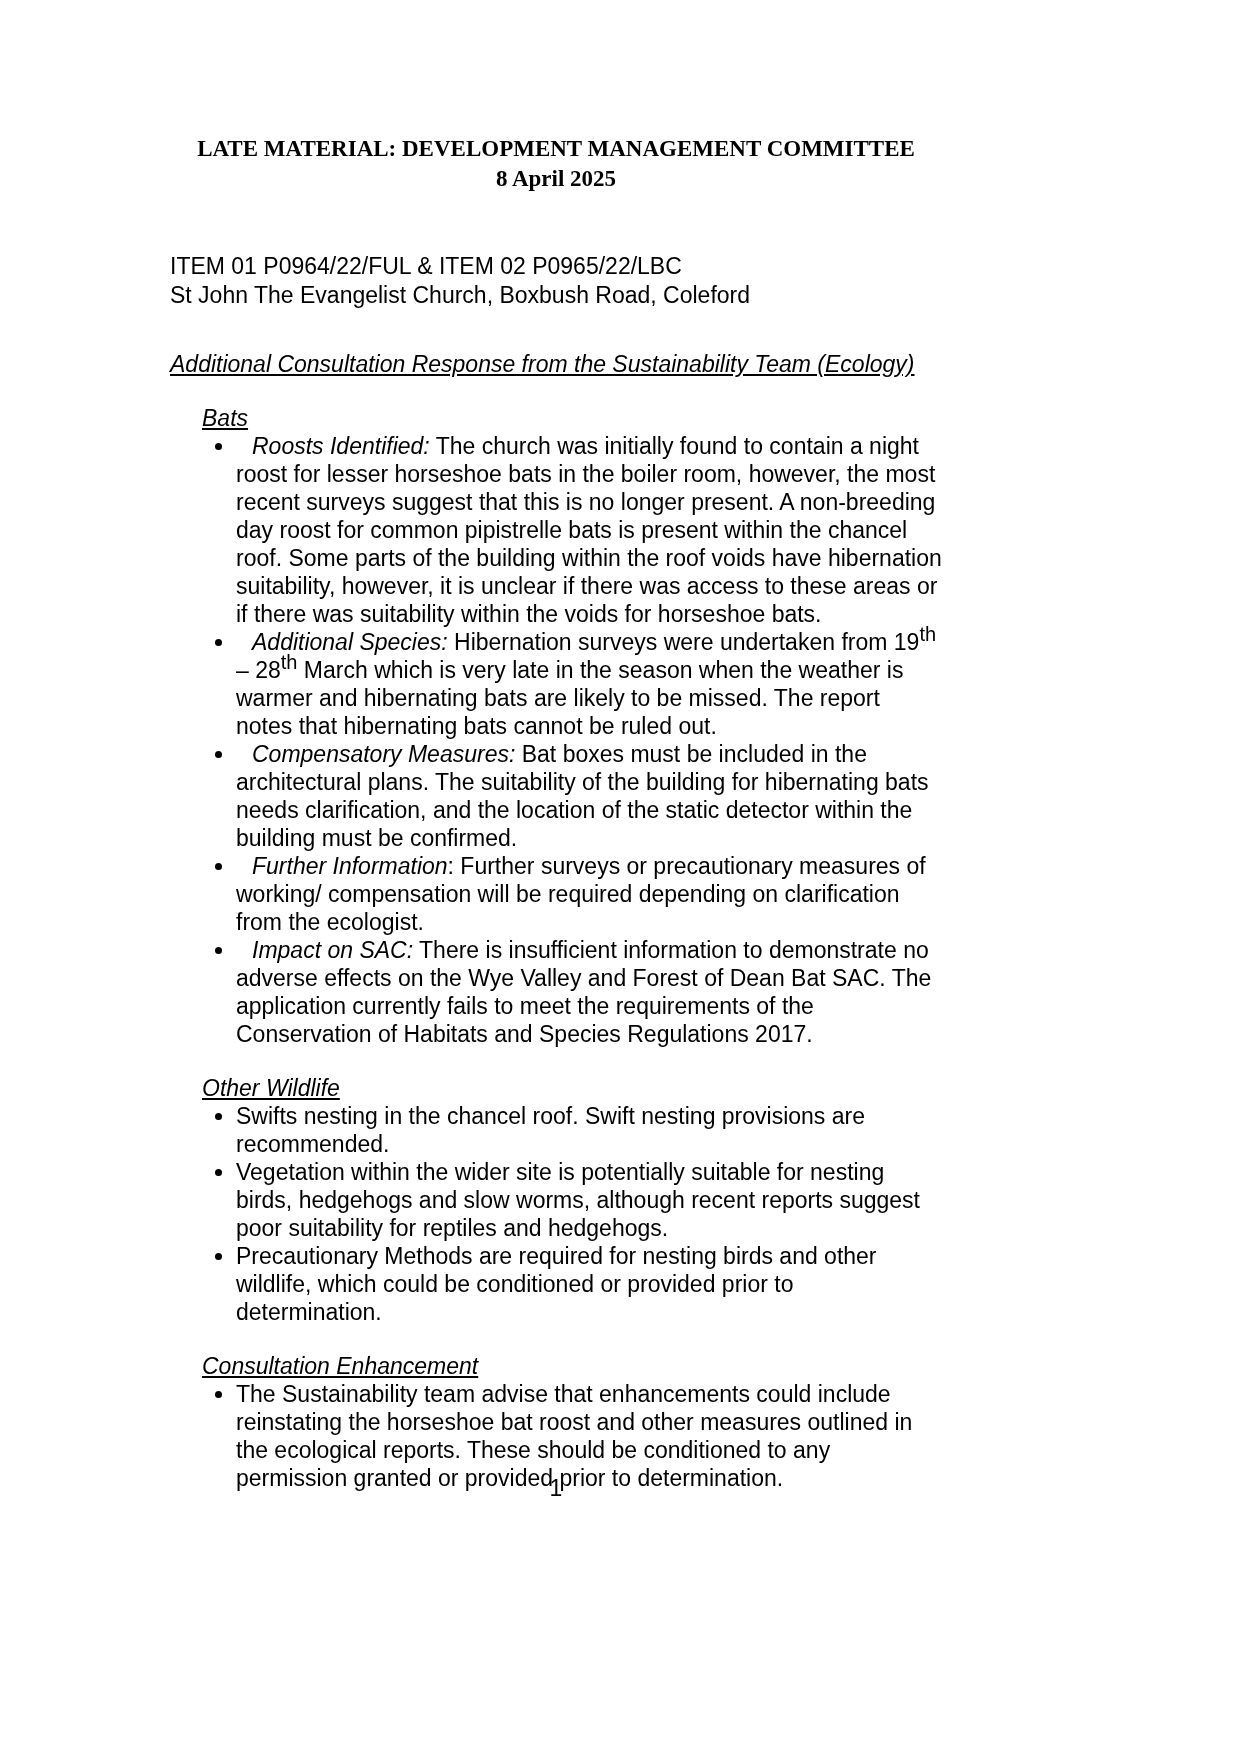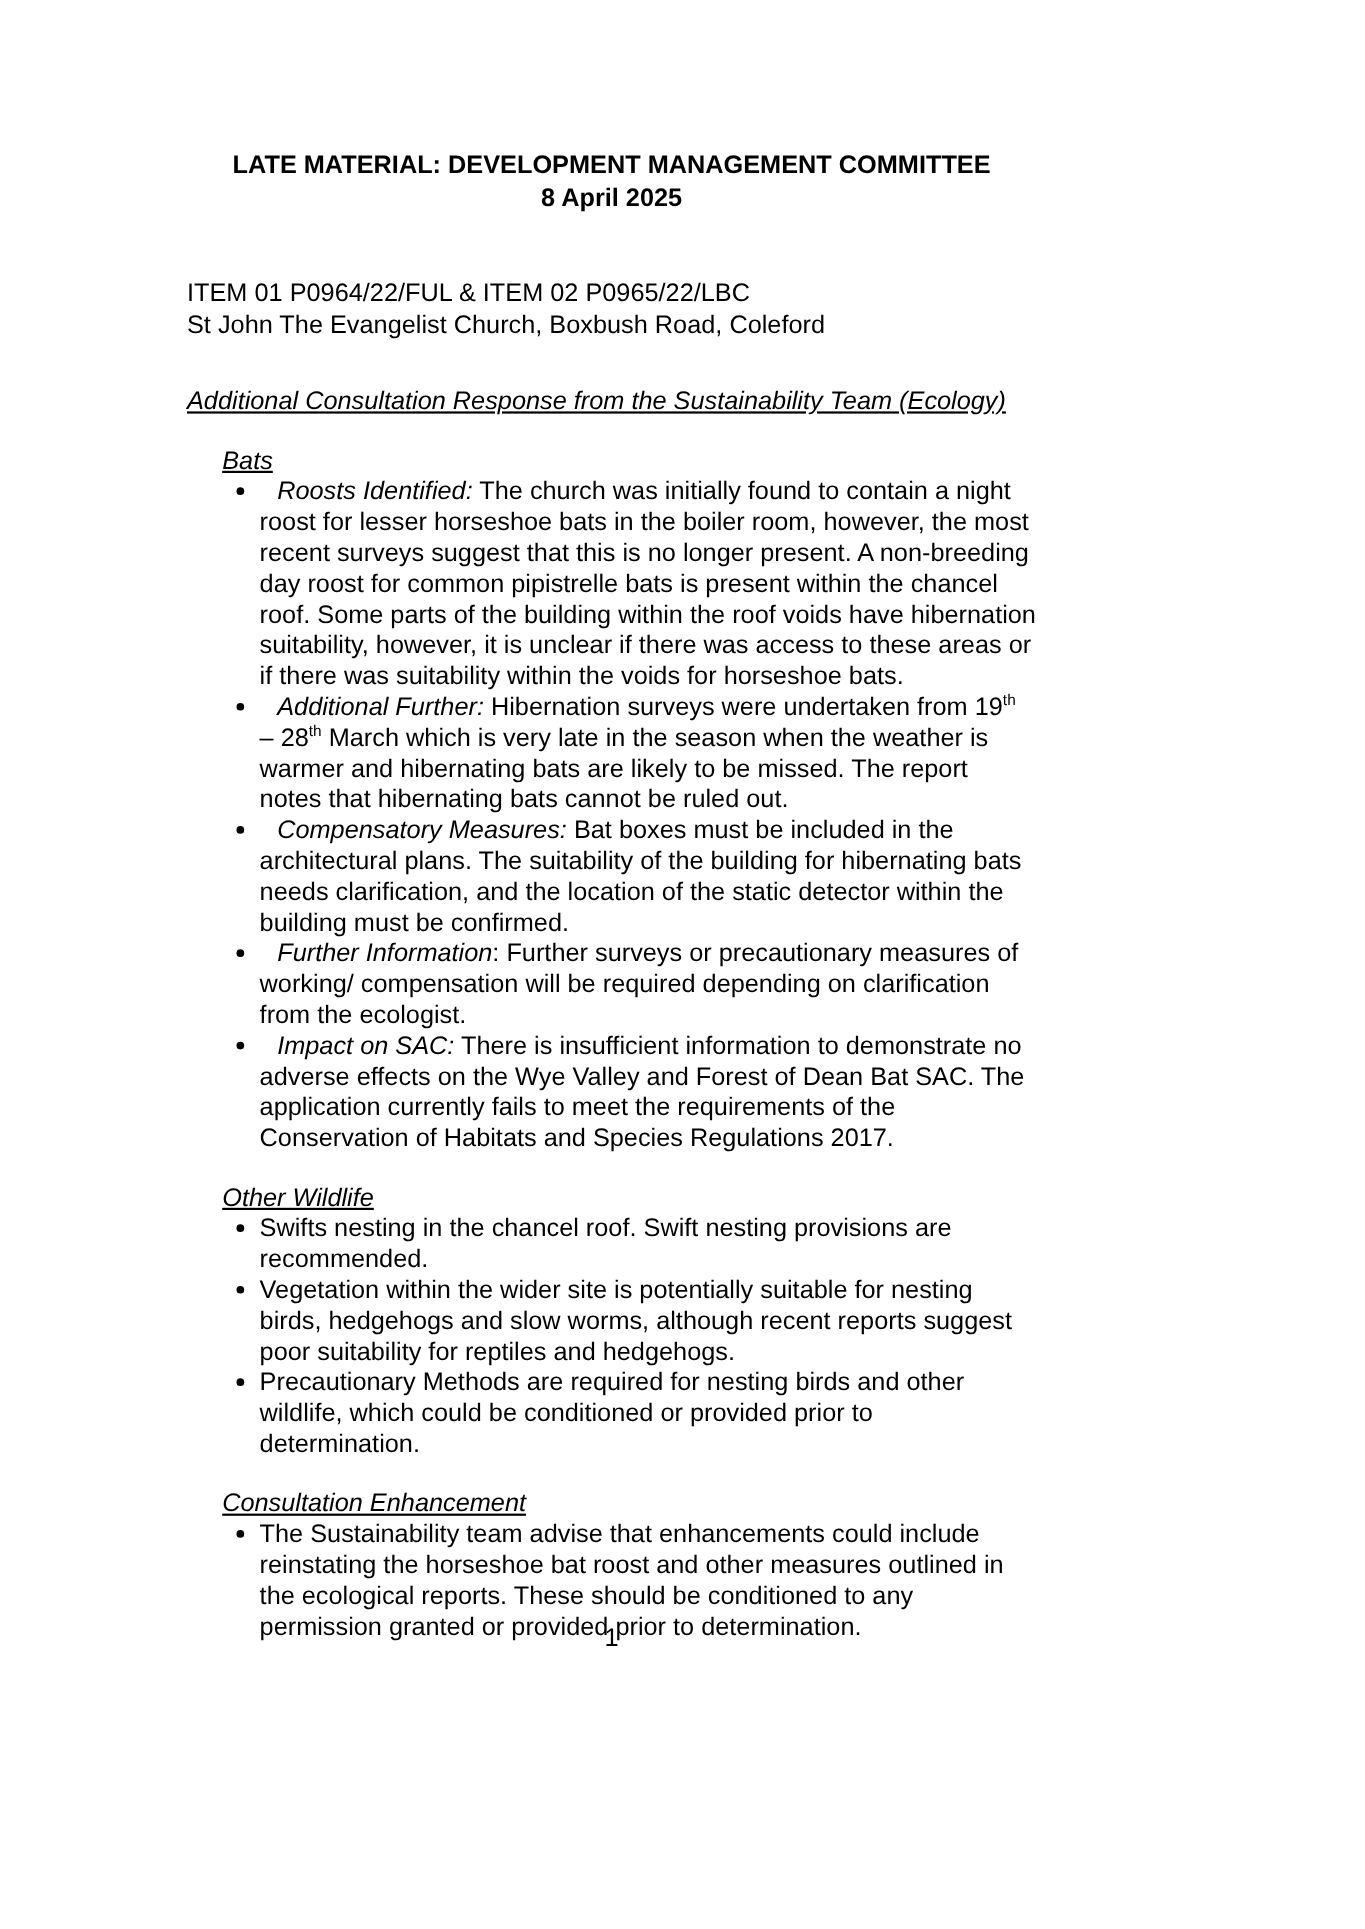--- a/index.html
+++ b/index.html
@@ -21,20 +21,21 @@
   .content {
     position: absolute;
     left: 170px;
     top: 0;
     width: 772px;
   }
   .doc-title {
     margin-top: 134px;
     text-align: center;
     font-weight: bold;
+    font-family: Liberation Serif, serif;
   }
   .doc-title div {
     line-height: 30px;
   }
   .item-heading {
     margin-top: 58px;
     font-weight: normal;
   }
   .item-heading div {
     line-height: 29px;
@@ -57,21 +58,21 @@
   }
   ul.bullets li {
     margin: 0;
     padding: 0;
   }
   .it {
     font-style: italic;
     margin-left: 16px;
   }
   sup {
-    font-size: 14px;
+    font-size: 20px;
     line-height: 0;
     vertical-align: super;
   }
   .page-number {
     position: absolute;
     left: 170px;
     top: 1474px;
     width: 772px;
     text-align: center;
   }
@@ -91,21 +92,21 @@
       <div>ITEM 01 P0964/22/FUL &amp; ITEM 02 P0965/22/LBC</div>
       <div>St John The Evangelist Church, Boxbush Road, Coleford</div>
     </div>
 
     <div class="section-title">Additional Consultation Response from the Sustainability Team (Ecology)</div>
 
     <div>
         <div class="section-heading">Bats</div>
         <ul class="bullets">
           <li><span class="it">Roosts Identified:</span><span> The church was initially found to contain a night roost for lesser horseshoe bats in the boiler room, however, the most recent surveys suggest that this is no longer present. A non-breeding day roost for common pipistrelle bats is present within the chancel roof. Some parts of the building within the roof voids have hibernation suitability, however, it is unclear if there was access to these areas or if there was suitability within the voids for horseshoe bats.</span></li>
-          <li><span class="it">Additional Further:</span><span> Hibernation surveys were undertaken from 19</span><sup>th</sup><span> – 28</span><sup>th</sup><span> March which is very late in the season when the weather is warmer and hibernating bats are likely to be missed. The report notes that hibernating bats cannot be ruled out.</span></li>
+          <li><span class="it">Additional Species:</span><span> Hibernation surveys were undertaken from 19</span><sup>th</sup><span> – 28</span><sup>th</sup><span> March which is very late in the season when the weather is warmer and hibernating bats are likely to be missed. The report notes that hibernating bats cannot be ruled out.</span></li>
           <li><span class="it">Compensatory Measures:</span><span> Bat boxes must be included in the architectural plans. The suitability of the building for hibernating bats needs clarification, and the location of the static detector within the building must be confirmed.</span></li>
           <li><span class="it">Further Information</span><span>: Further surveys or precautionary measures of working/ compensation will be required depending on clarification from the ecologist.</span></li>
           <li><span class="it">Impact on SAC:</span><span> There is insufficient information to demonstrate no adverse effects on the Wye Valley and Forest of Dean Bat SAC. The application currently fails to meet the requirements of the Conservation of Habitats and Species Regulations 2017.</span></li>
         </ul>
         <div class="section-heading">Other Wildlife</div>
         <ul class="bullets">
           <li><span>Swifts nesting in the chancel roof. Swift nesting provisions are recommended.</span></li>
           <li><span>Vegetation within the wider site is potentially suitable for nesting birds, hedgehogs and slow worms, although recent reports suggest poor suitability for reptiles and hedgehogs.</span></li>
           <li><span>Precautionary Methods are required for nesting birds and other wildlife, which could be conditioned or provided prior to determination.</span></li>
         </ul>

